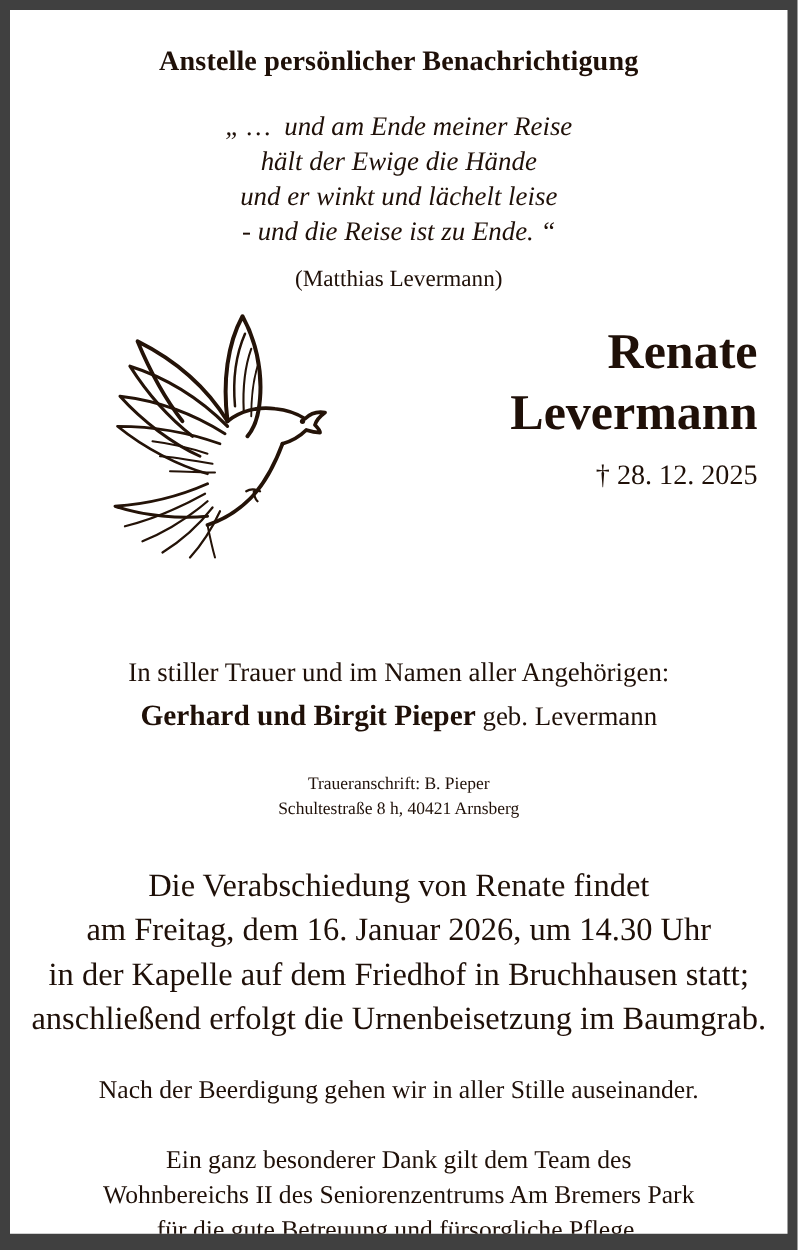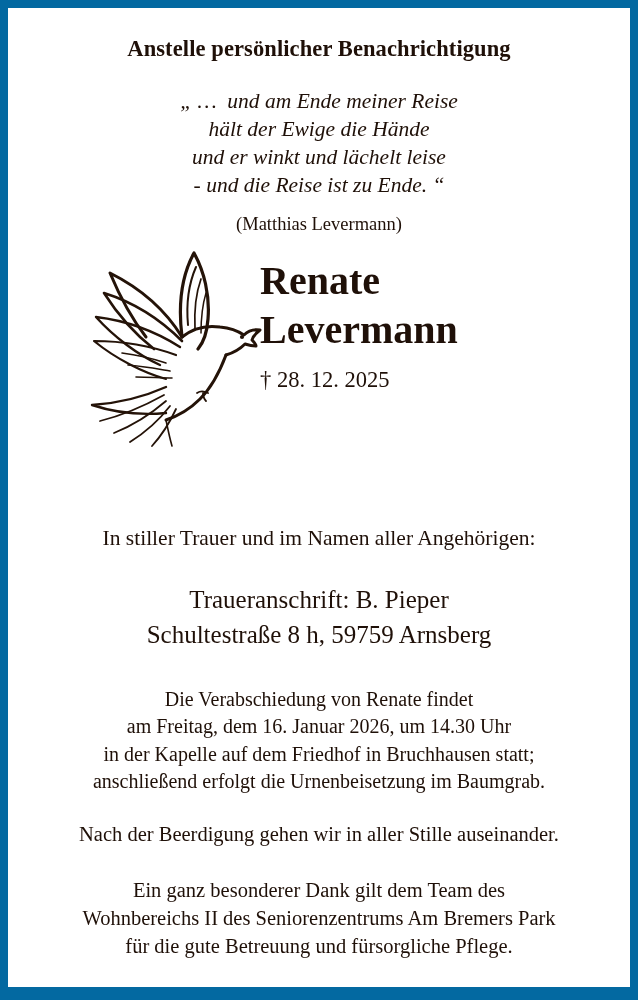--- a/index.html
+++ b/index.html
@@ -13,21 +13,21 @@
     font-family: "Liberation Serif", "DejaVu Serif", serif;
     color: #1f1008;
     overflow: hidden;
   }
 
   #notice {
     position: relative;
     box-sizing: border-box;
     width: 638px;
     height: 1000px;
-    background: #0369a1;
+    background: #404040;
     padding: 8px 8px 13px 8px;
     font-family: Liberation Serif, serif;
   }
 
   #sheet {
     position: relative;
     box-sizing: border-box;
     width: 100%;
     height: 100%;
     background: #ffffff;
@@ -74,21 +74,21 @@
     width: 198px;
     height: 206px;
   }
   .dove svg { display: block; width: 100%; height: 100%; }
 
   .name-block {
     position: absolute;
     left: 252px;
     top: 14px;
     width: 346px;
-    text-align: left;
+    text-align: right;
   }
   .deceased-name {
     font-weight: bold;
     font-size: 40px;
     line-height: 1.22;
     margin: 0;
     white-space: pre-line;
   }
   .dates {
     font-size: 22.5px;
@@ -108,28 +108,28 @@
     padding-top: 8px;
     margin-top: 45px;
   }
   .survivors {
     font-size: 21.5px;
     padding-top: 9px;
   }
   .survivors b { font-weight: bold; font-size: 23.5px; }
 
   .address {
-    font-size: 25px;
+    font-size: 14px;
     line-height: 1.42;
     padding-top: 31px;
   }
   .address span { display: block; }
 
   .funeral {
-    font-size: 20px;
+    font-size: 26px;
     line-height: 1.37;
     padding-top: 33px;
     white-space: pre-line;
   }
 
   .after {
     font-size: 20.5px;
     padding-top: 28px;
   }
 
@@ -199,24 +199,27 @@
 Levermann</div>
         <div class="dates">
           <span>† 28. 12. 2025</span>
         </div>
       </div>
 
     </div>
 
     <div class="block mourners-intro">In stiller Trauer und im Namen aller Angehörigen:</div>
 
+    <div class="block survivors">
+      <b>Gerhard und Birgit Pieper</b><span> geb. Levermann</span>
+    </div>
 
     <div class="block address">
       <span>Traueranschrift: B. Pieper</span>
-      <span>Schultestraße 8 h, 59759 Arnsberg</span>
+      <span>Schultestraße 8 h, 40421 Arnsberg</span>
     </div>
 
     <div class="block funeral">Die Verabschiedung von Renate findet
 am Freitag, dem 16. Januar 2026, um 14.30 Uhr
 in der Kapelle auf dem Friedhof in Bruchhausen statt;
 anschließend erfolgt die Urnenbeisetzung im Baumgrab.</div>
 
     <div class="block after">Nach der Beerdigung gehen wir in aller Stille auseinander.</div>
 
     <div class="block thanks">Ein ganz besonderer Dank gilt dem Team des

